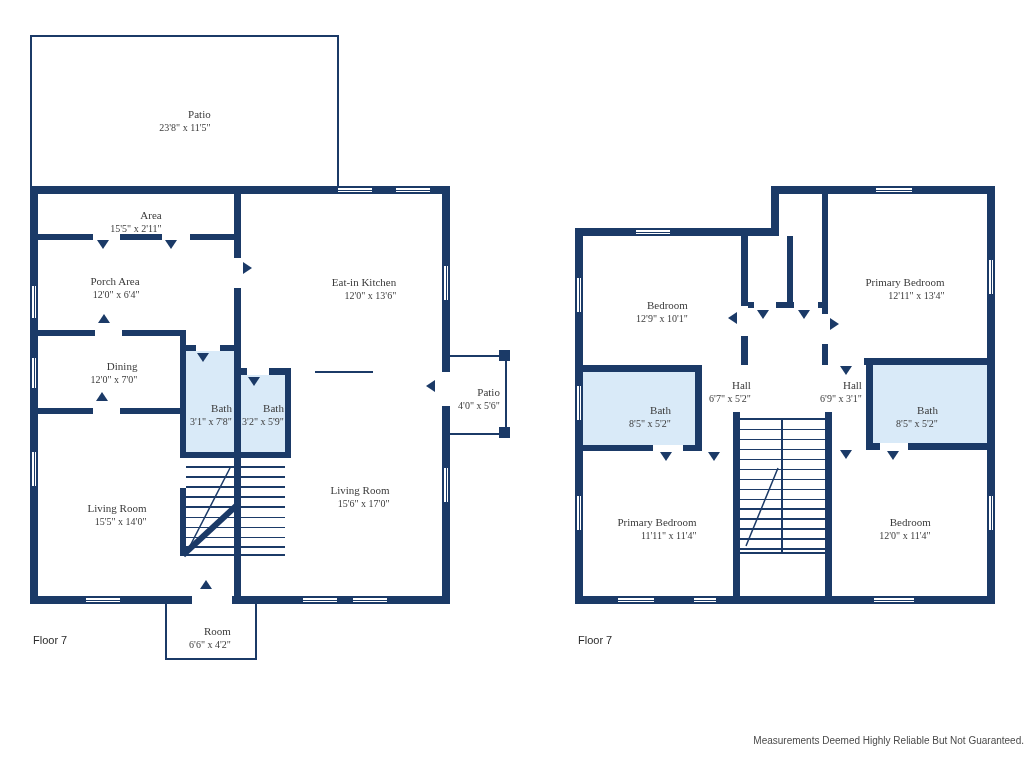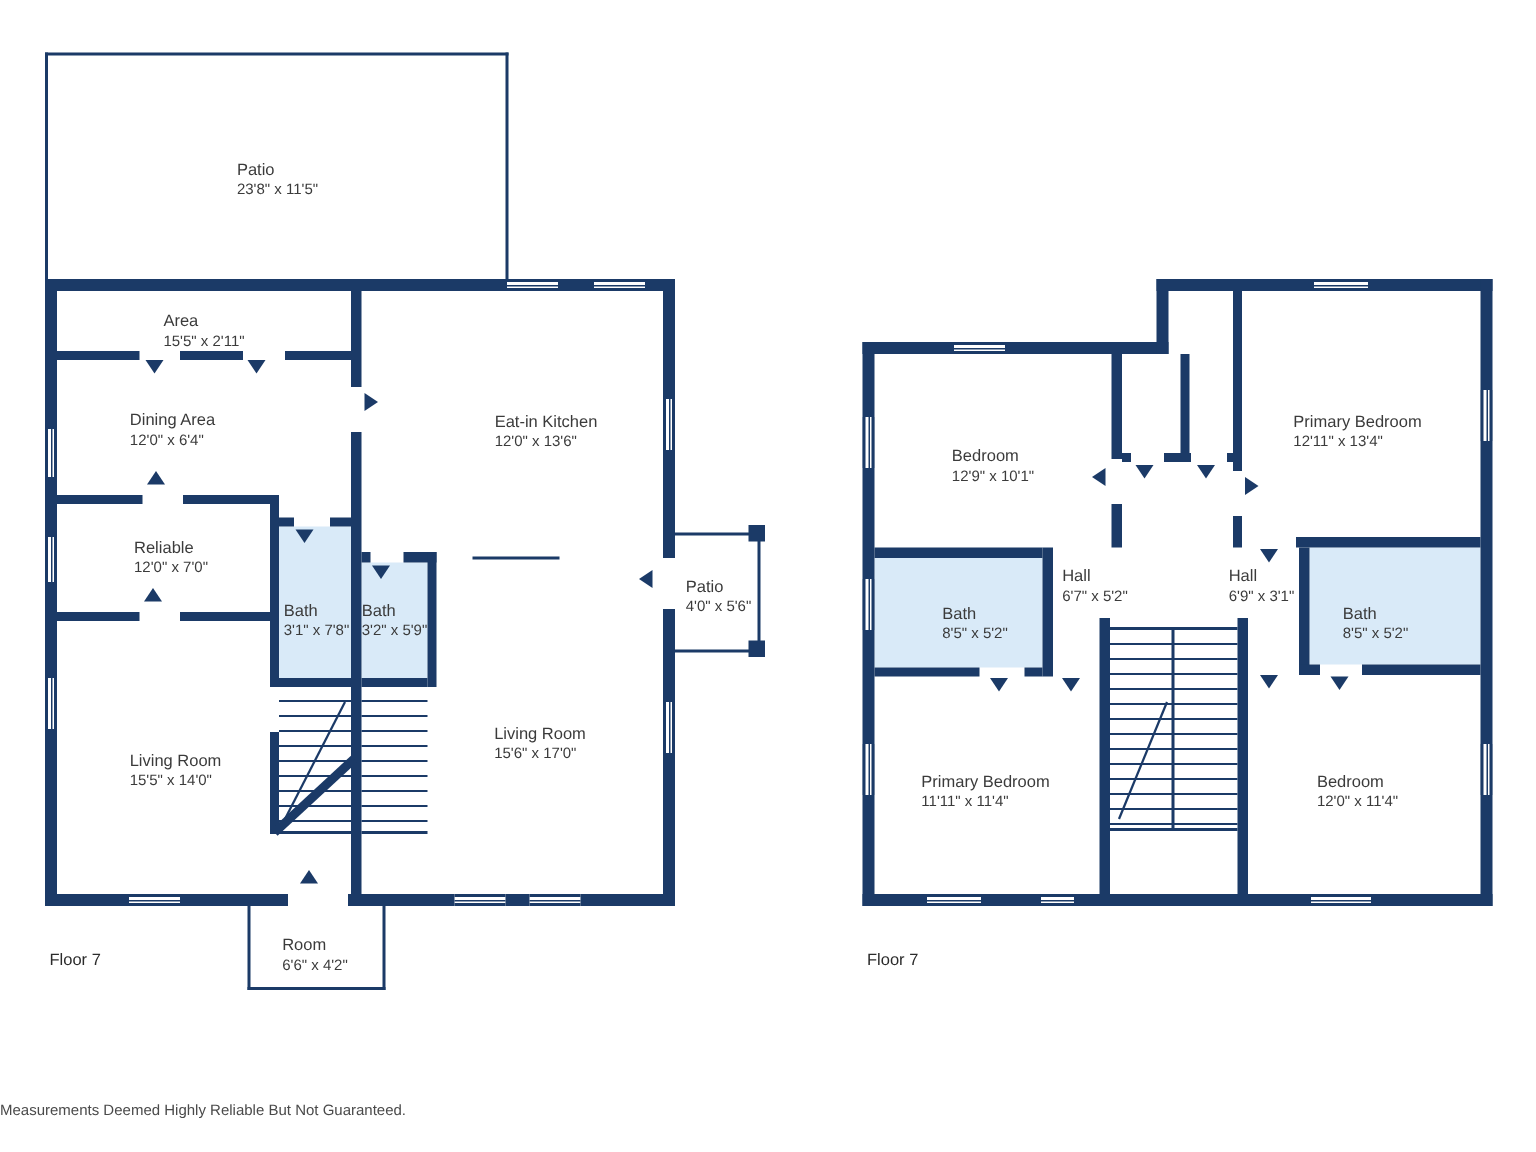--- a/index.html
+++ b/index.html
@@ -13,25 +13,25 @@
   .canvas{position:relative;width:1024px;height:768px;background:#fff;overflow:hidden;}
   .w{position:absolute;background:var(--wall);z-index:2;}
   .tl{position:absolute;background:var(--wall);z-index:1;}
   .bath-fill{position:absolute;background:var(--bath);z-index:0;}
   .gap{position:absolute;background:#fff;z-index:3;}
   .win-h{position:absolute;height:8px;background:#fff;z-index:3;border-top:2px solid var(--wall);border-bottom:2px solid var(--wall);}
   .win-h::after{content:"";position:absolute;left:0;right:0;top:1.5px;height:1px;background:var(--wall);}
   .win-v{position:absolute;width:8px;background:#fff;z-index:3;border-left:2px solid var(--wall);border-right:2px solid var(--wall);}
   .win-v::after{content:"";position:absolute;top:0;bottom:0;left:1.5px;width:1px;background:var(--wall);}
   .stairs{position:absolute;z-index:1;background:repeating-linear-gradient(to bottom,#fff 0 8.5px,var(--wall) 8.5px 10px);}
-  .room-label{position:absolute;transform:translate(-50%,-50%);text-align:left;z-index:5;color:var(--text);white-space:nowrap;}
+  .room-label{position:absolute;transform:translate(-50%,-50%);text-align:right;z-index:5;color:var(--text);white-space:nowrap;font-family:Liberation Serif, serif;}
   .room-name{font-size:11px;line-height:14px;}
   .room-dims{font-size:10px;line-height:13px;}
   .floor-tag{position:absolute;font-size:11px;color:#2b2b2b;z-index:5;}
-  .footer-note{position:absolute;left:0;width:100%;text-align:left;font-size:10px;color:#4a4a4a;z-index:5;}
+  .footer-note{position:absolute;left:0;width:100%;text-align:right;font-size:10px;color:#4a4a4a;z-index:5;}
   .tri{position:absolute;width:0;height:0;z-index:4;}
   .tri-down{border-left:6px solid transparent;border-right:6px solid transparent;border-top:9px solid var(--wall);}
   .tri-up{border-left:6px solid transparent;border-right:6px solid transparent;border-bottom:9px solid var(--wall);}
   .tri-left{border-top:6px solid transparent;border-bottom:6px solid transparent;border-right:9px solid var(--wall);}
   .tri-right{border-top:6px solid transparent;border-bottom:6px solid transparent;border-left:9px solid var(--wall);}
   .post{position:absolute;width:11px;height:11px;background:var(--wall);z-index:2;}
   .svg-overlay{position:absolute;left:0;top:0;z-index:4;pointer-events:none;}
 </style>
 </head>
 <body>
@@ -111,29 +111,29 @@
 
   <div class="room-label" style="left:185px;top:120px">
     <div class="room-name">Patio</div>
     <div class="room-dims">23'8" x 11'5"</div>
   </div>
   <div class="room-label" style="left:136px;top:221px">
     <div class="room-name">Area</div>
     <div class="room-dims">15'5" x 2'11"</div>
   </div>
   <div class="room-label" style="left:115px;top:287px">
-    <div class="room-name">Dining Area</div>
+    <div class="room-name">Porch Area</div>
     <div class="room-dims">12'0" x 6'4"</div>
   </div>
   <div class="room-label" style="left:364px;top:288px">
     <div class="room-name">Eat-in Kitchen</div>
     <div class="room-dims">12'0" x 13'6"</div>
   </div>
   <div class="room-label" style="left:114px;top:372px">
-    <div class="room-name">Reliable</div>
+    <div class="room-name">Dining</div>
     <div class="room-dims">12'0" x 7'0"</div>
   </div>
   <div class="room-label" style="left:211px;top:414px">
     <div class="room-name">Bath</div>
     <div class="room-dims">3'1" x 7'8"</div>
   </div>
   <div class="room-label" style="left:263px;top:414px">
     <div class="room-name">Bath</div>
     <div class="room-dims">3'2" x 5'9"</div>
   </div>

